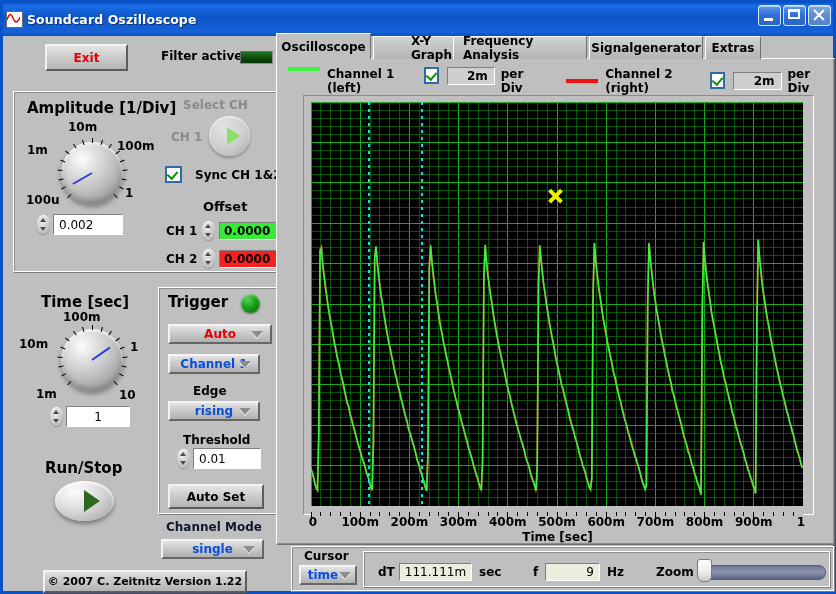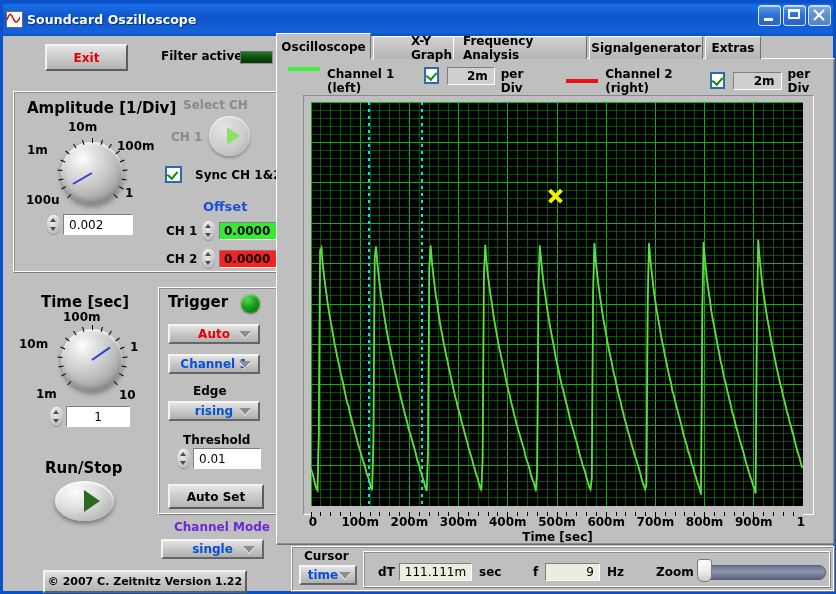--- a/index.html
+++ b/index.html
@@ -54,21 +54,21 @@
      display:flex;align-items:center;justify-content:center;cursor:pointer;}
   .selbtn .tri{width:0;height:0;border-left:13px solid #8ce06a;border-top:9px solid transparent;
      border-bottom:9px solid transparent;margin-left:8px;}
 
   .sync-row{position:absolute;left:162px;top:163px;display:flex;align-items:center;gap:13px;}
   .cbox{width:13px;height:13px;background:#fff;border:2px solid #2c6aa8;position:relative;cursor:pointer;}
   .cbox::after{content:"";position:absolute;left:2px;top:1px;width:5px;height:8px;
      border:solid #0a8f0a;border-width:0 2.5px 2.5px 0;transform:rotate(40deg);}
   .sync-lbl{font:bold 12px "DejaVu Sans",sans-serif;color:#000;}
 
-  .offset-lbl{position:absolute;left:200px;top:196px;font:bold 13px "DejaVu Sans",sans-serif;color:#1d4ed8;}
+  .offset-lbl{position:absolute;left:200px;top:196px;font:bold 13px "DejaVu Sans",sans-serif;color:#000000;}
   .off-row{position:absolute;display:flex;align-items:center;gap:4px;}
   .off-name{font:bold 12px "DejaVu Sans",sans-serif;color:#000;width:32px;}
   .numbox{height:18px;border:1px solid;border-color:#7f7f7f #fff #fff #7f7f7f;
      font:bold 12px "DejaVu Sans",sans-serif;display:flex;align-items:center;padding:0 4px;box-sizing:border-box;}
   .off-g{background:#35ec35;color:#000;width:59px;}
   .off-r{background:#fb2020;color:#000;width:59px;}
 
   
   .spin{width:13px;height:19px;position:relative;flex:none;cursor:pointer;
      background:radial-gradient(ellipse at 40% 30%,#efefef,#c6c6c6 60%,#9d9d9d);
@@ -112,21 +112,21 @@
      border:2px solid;border-color:#f2f2f2 #5d5d5d #5d5d5d #f2f2f2;
      font:bold 12px "DejaVu Sans",sans-serif;color:#000;
      display:flex;align-items:center;justify-content:center;cursor:pointer;}
   .runstop-lbl{position:absolute;left:42px;top:456px;font:bold 15px "DejaVu Sans",sans-serif;color:#000;}
   .runbtn{position:absolute;left:52px;top:478px;width:59px;height:40px;border-radius:50%/50%;
      background:radial-gradient(ellipse at 34% 26%,#fcfcfc,#e0e0e0 40%,#bdbdbd 72%,#9c9c9c 100%);
      box-shadow:0 3px 4px rgba(0,0,0,.35), inset 0 2px 3px rgba(255,255,255,.9);
      display:flex;align-items:center;justify-content:center;cursor:pointer;}
   .runbtn .tri{width:0;height:0;border-left:16px solid #2d6a20;border-top:11px solid transparent;
      border-bottom:11px solid transparent;margin-left:14px;}
-  .cmode-lbl{position:absolute;left:171px;top:517px;font:bold 12px "DejaVu Sans",sans-serif;color:#6d28d9;}
+  .cmode-lbl{position:absolute;left:163px;top:517px;font:bold 12px "DejaVu Sans",sans-serif;color:#0f172a;}
   .copy{position:absolute;left:40px;top:567px;width:200px;height:19px;
      background:linear-gradient(180deg,#e0e0e0,#c9c9c9 45%,#b4b4b4);
      border:2px solid;border-color:#f2f2f2 #5d5d5d #5d5d5d #f2f2f2;
      font:bold 11px "DejaVu Sans",sans-serif;color:#000;
      display:flex;align-items:center;justify-content:center;}
 
   
   .tabstrip{position:absolute;left:273px;top:30px;width:557px;height:26px;}
   .tab{position:absolute;top:3px;height:23px;
      background:linear-gradient(180deg,#d2d2d2,#c3c3c3 50%,#b4b4b4);
@@ -213,21 +213,21 @@
   <div id="amp-knob-host"></div>
   <div class="knob" id="ampknob" style="left:58px;top:139px;width:62px;height:62px;">
     <div class="ptr" id="ampptr" style="transform: translate(-50%, -100%) rotate(-120deg);"></div>
   </div>
   <div class="klbl" style="left:65px;top:117px;">10m</div>
   <div class="klbl" style="left:114px;top:136px;">100m</div>
   <div class="klbl" style="left:24px;top:140px;">1m</div>
   <div class="klbl" style="left:122px;top:183px;">1</div>
   <div class="klbl" style="left:23px;top:190px;">100u</div>
 
-  <div style="position:absolute;left:44px;top:211px;display:flex;align-items:center;gap:3px;">
+  <div style="position:absolute;left:34px;top:211px;display:flex;align-items:center;gap:3px;">
     <div class="spin">
         <i class="up"></i>
         <i class="dn"></i>
       </div>
     <div class="valbox" style="width:58px;height:19px;padding:0 5px;">0.002</div>
   </div>
 
   <div class="sel-ch">Select CH</div>
   <div class="ch1-lbl">CH 1</div>
   <div class="selbtn">
@@ -272,21 +272,21 @@
         <i class="up"></i>
         <i class="dn"></i>
       </div>
     <div class="valbox" style="width:62px;height:19px;justify-content:center;">1</div>
   </div>
 
   <div class="trig-box frame"></div>
   <div class="trig-title">Trigger</div>
   <div class="trig-led"></div>
 
-  <div class="ddn" style="left:165px;top:321px;width:92px;color:#e80000;">
+  <div class="ddn" style="left:165px;top:321px;width:104px;color:#e80000;">
     <span>Auto</span>
     <span class="arr"></span>
   </div>
   <div class="ddn" style="left:165px;top:351px;width:92px;color:#0a4fd8;">
     <span>Channel 1</span>
     <span class="arr"></span>
   </div>
   <div class="edge-lbl">Edge</div>
   <div class="ddn" style="left:165px;top:398px;width:92px;color:#0a4fd8;">
     <span>rising</span>

